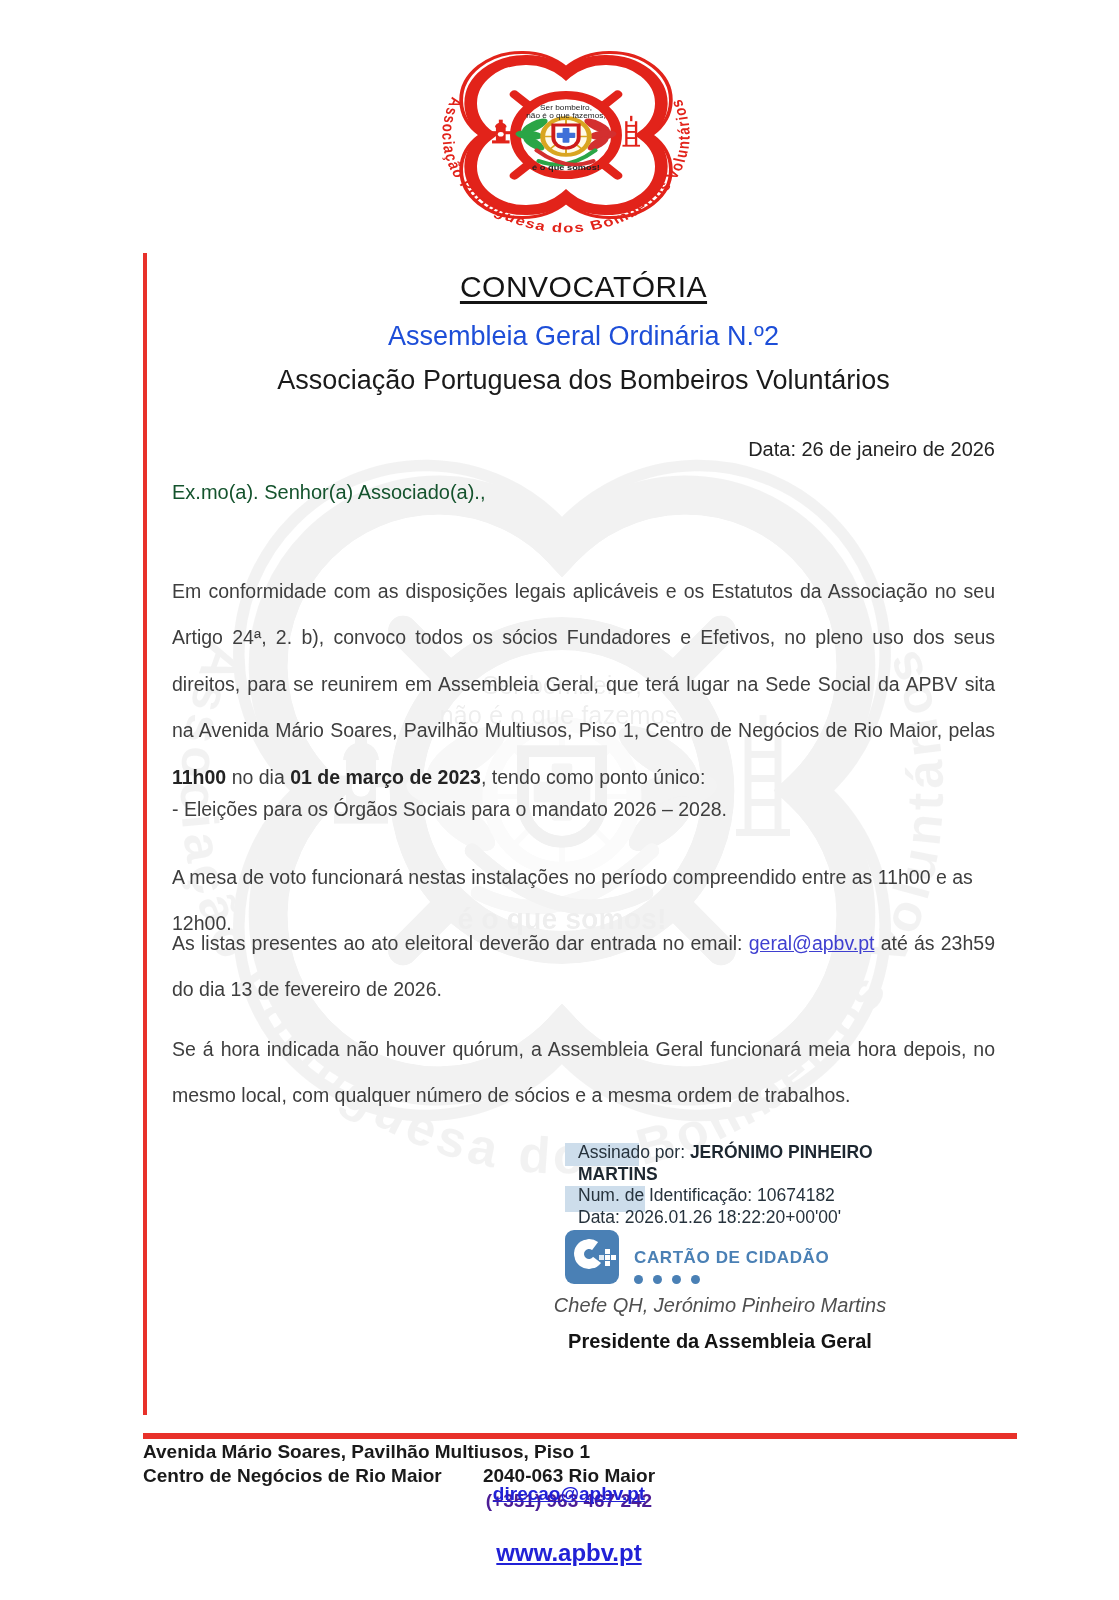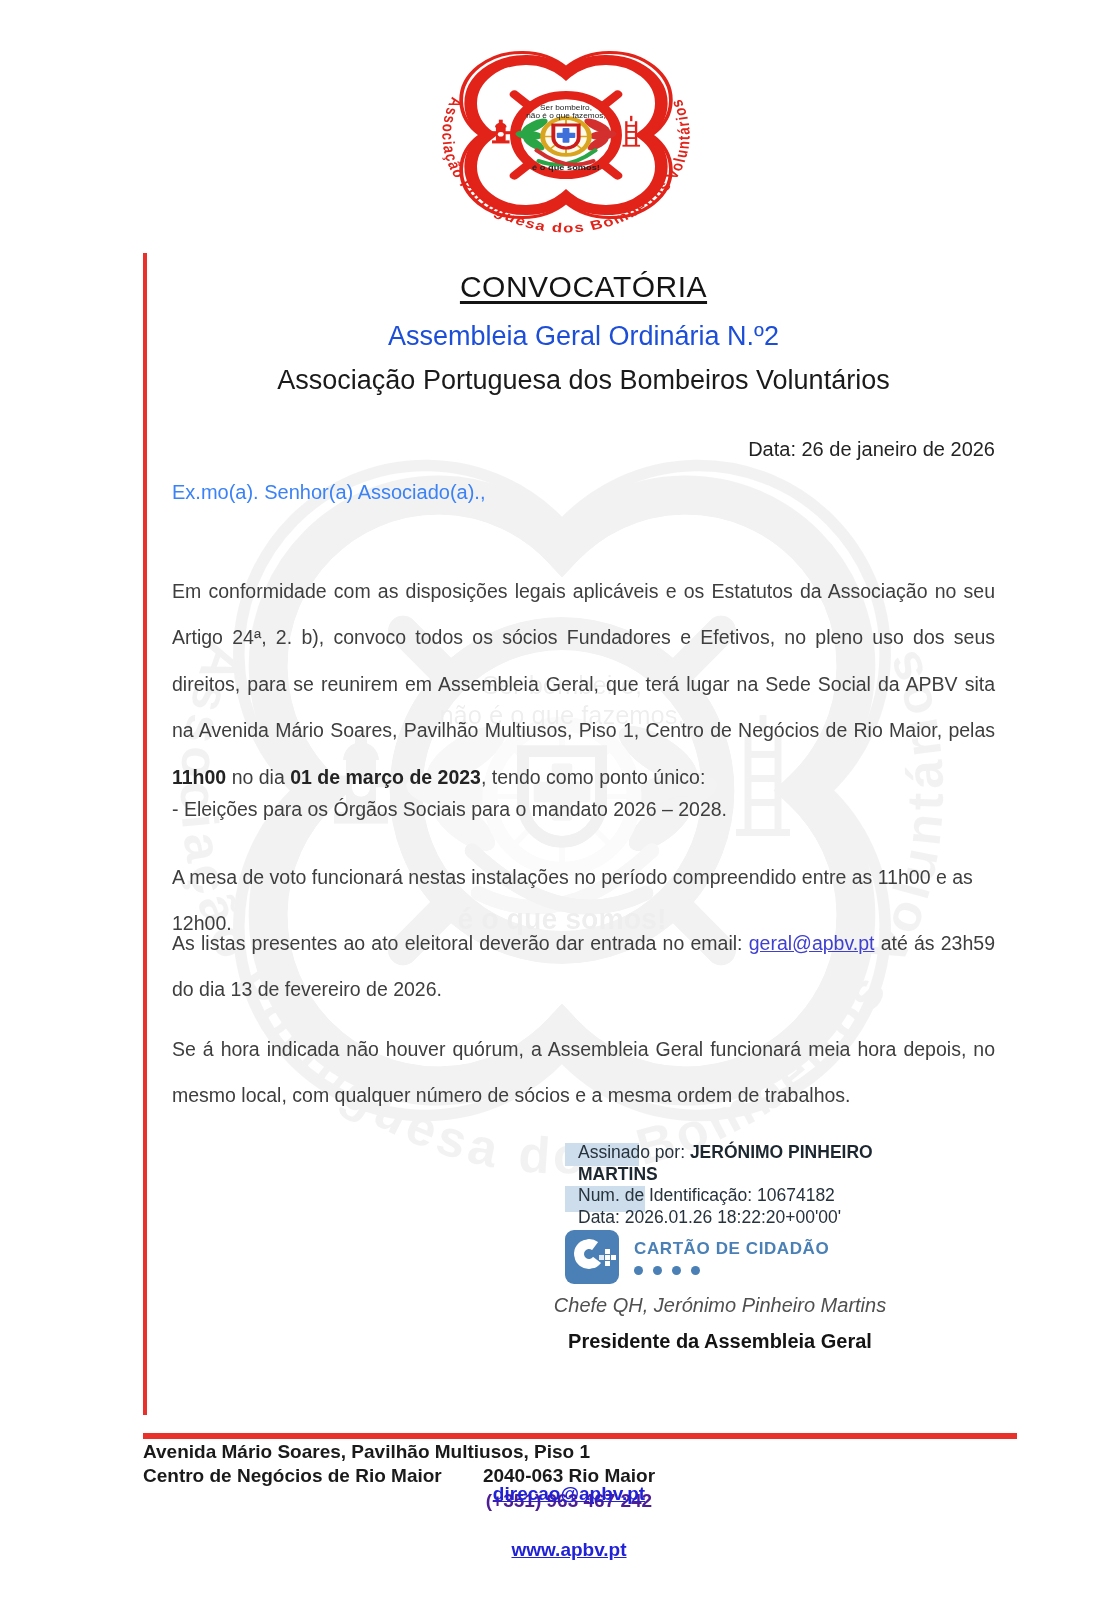--- a/index.html
+++ b/index.html
@@ -16,41 +16,41 @@
   
   .watermark{left:112px;top:338px;width:900px;height:905px;
              filter:grayscale(100%) brightness(1.25);opacity:0.075;pointer-events:none;}
 
   .content-col{left:172px;width:823px;}
   .title{top:270px;text-align:center;font-size:30px;color:#141414;letter-spacing:0.5px;}
   .title span{text-decoration:underline;text-underline-offset:4px;}
   .sub1{top:321px;text-align:center;font-size:27px;color:#1d4ed8;}
   .sub2{top:365px;text-align:center;font-size:27px;color:#1a1a1a;}
   .date-line{top:438px;text-align:right;font-size:20px;color:#232323;}
-  .salutation{top:481px;font-size:20px;color:#3b82f6;}
+  .salutation{top:481px;font-size:20px;color:#14532d;}
 
   .para{font-size:19.5px;line-height:46.5px;color:#3e3e3e;text-align:justify;}
   .p1{top:548px;}
   .p2{top:766px;text-align:left;}
   .p3{top:834px;text-align:left;}
   .p4{top:900px;}
   .p5{top:1006px;}
   .para b{color:#232323;}
   .body-link{color:#3f3fd0;font-weight:400;}
 
   
   .sig-block{left:565px;top:1142px;width:340px;font-size:17.5px;line-height:21.5px;
              color:#26323c;}
   .sig-hl{position:absolute;background:#cdddeb;z-index:0;}
   .sig-hl1{left:0;top:1px;width:74px;height:23px;}
   .sig-hl2{left:0;top:44px;width:80px;height:26px;}
   .sig-line{position:relative;z-index:1;padding-left:13px;}
   .sig-line b{color:#1d2730;}
 
-  .cc-row{left:565px;top:1230px;display:flex;align-items:center;}
+  .cc-row{left:565px;top:1230px;display:flex;align-items:flex-end;}
   .cc-badge{position:relative;width:54px;height:54px;background:#4a80b5;border-radius:9px;
             flex:0 0 auto;}
   .cc-c{position:absolute;left:9px;top:9px;width:30px;height:30px;border-radius:50%;
         border:10px solid #ffffff;border-right-color:transparent;box-sizing:border-box;
         transform:rotate(-8deg);}
   .cc-plus{position:absolute;right:9px;top:25px;width:5px;height:5px;background:#ffffff;
            box-shadow:0 -6px 0 #ffffff,0 6px 0 #ffffff,-6px 0 0 #dfeaf4,6px 0 0 #ffffff;}
   .cc-right{margin-left:15px;}
   .cc-label{color:#4a80b5;font-weight:700;font-size:17px;letter-spacing:0.6px;}
   .cc-dots{margin-top:7px;display:flex;gap:10px;}
@@ -62,21 +62,21 @@
              font-weight:700;color:#141414;}
 
   
   .f-addr1{left:143px;top:1441px;font-size:19px;font-weight:700;color:#1a1a1a;}
   .f-addr2{left:143px;top:1465px;font-size:19px;font-weight:700;color:#1a1a1a;}
   .f-postal{left:143px;top:1465px;width:852px;text-align:center;font-size:19px;
             font-weight:700;color:#1a1a1a;}
   .f-phone{left:143px;top:1490px;width:852px;text-align:center;font-size:19px;
            font-weight:700;color:#4c1d95;}
   .f-link1{left:143px;top:1483px;width:852px;text-align:center;font-size:19px;}
-  .f-link2{left:143px;top:1539px;width:852px;text-align:center;font-size:19px;}
+  .f-link2{left:143px;top:1539px;width:852px;text-align:center;font-size:24px;}
   .f-link1 a,.f-link2 a{color:#2121d6;font-weight:700;}
 
   a{cursor:pointer;}
 
   
   .ring-text{font-family:"Liberation Sans",sans-serif;font-weight:700;font-size:17px;
              letter-spacing:1.6px;fill:#e2231a;}
   .motto{font-family:"Liberation Sans",sans-serif;fill:#222;}
 </style>
 </head>

